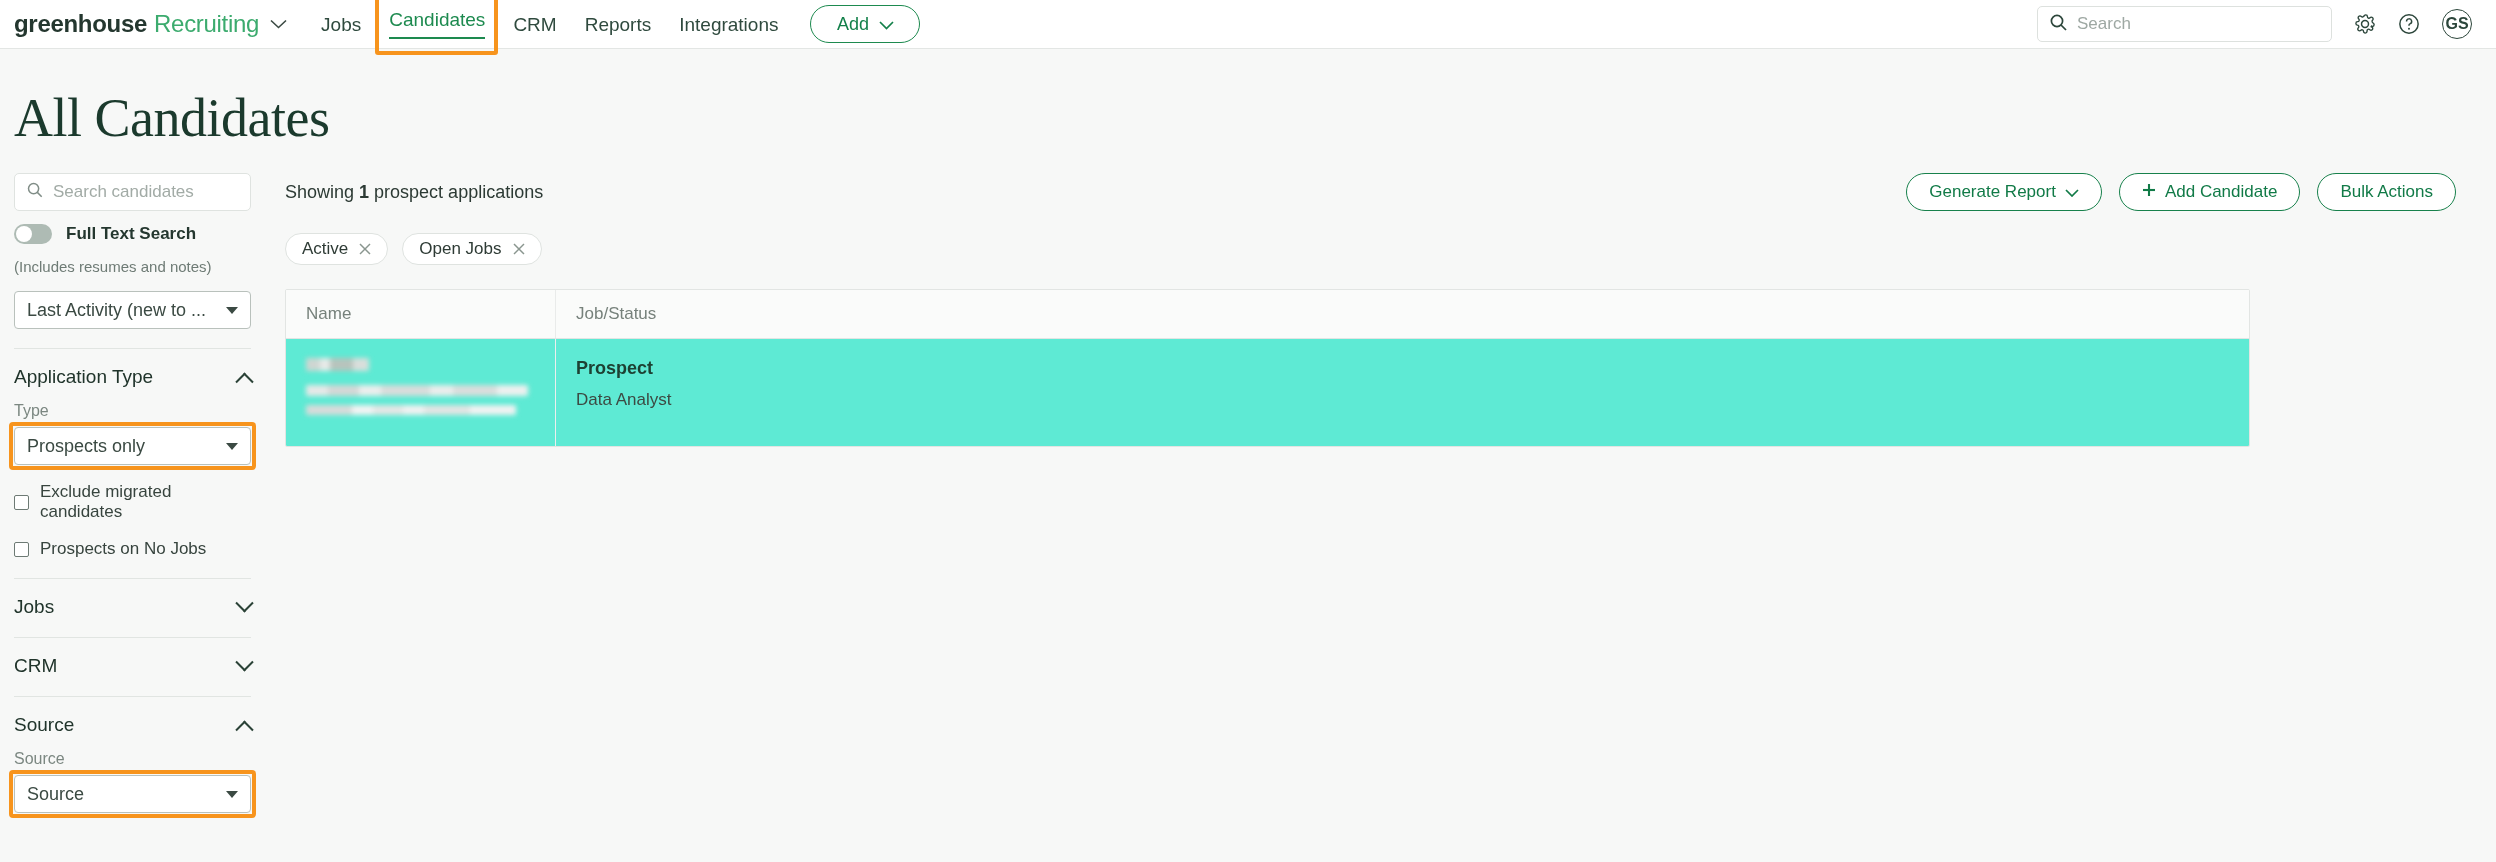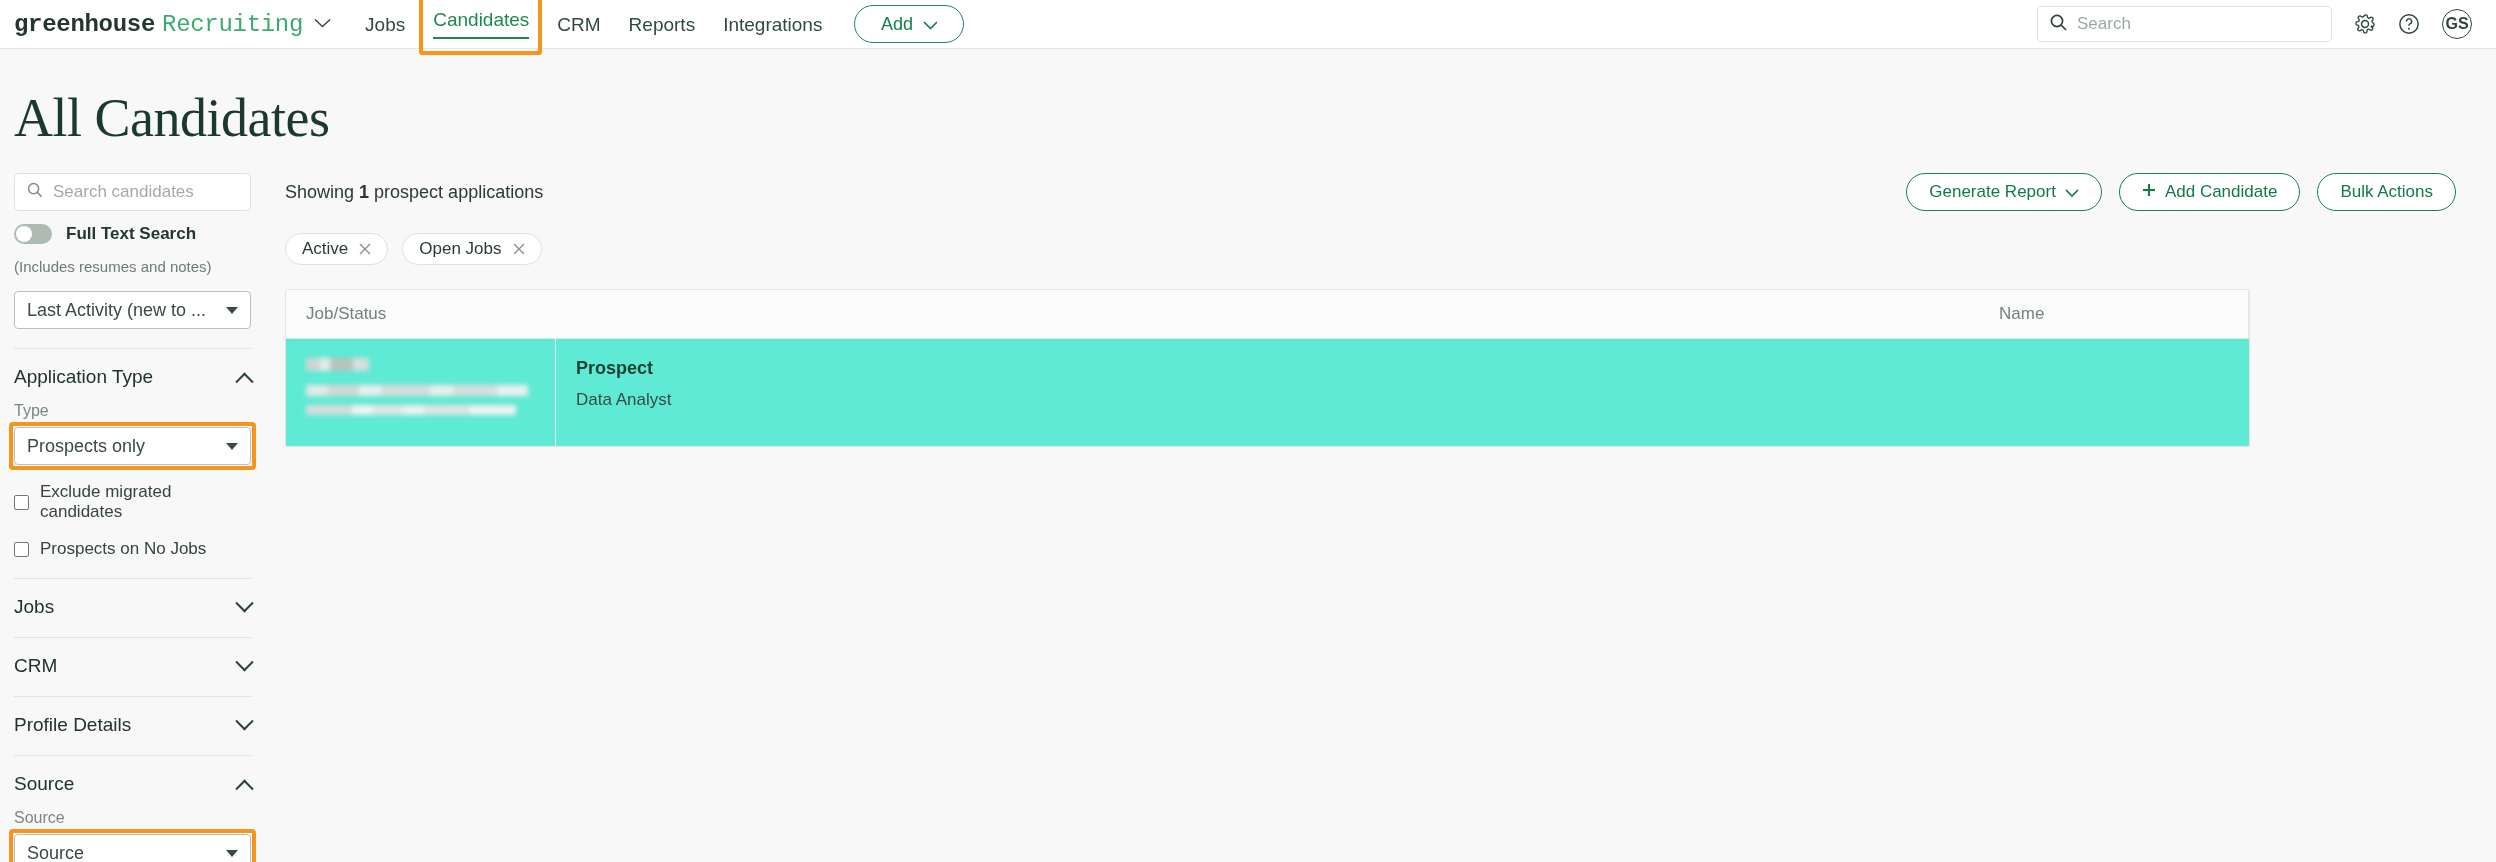--- a/index.html
+++ b/index.html
@@ -14,21 +14,21 @@
   
   .topnav {
     height: 49px;
     background: #ffffff;
     border-bottom: 1px solid #e3e6e4;
     display: flex;
     align-items: center;
     padding: 0 24px 0 14px;
     position: relative;
   }
-  .brand { display: flex; align-items: baseline; gap: 7px; margin-right: 34px; font-family: Liberation Mono, monospace; }
+  .brand { display: flex; align-items: baseline; gap: 7px; margin-right: 34px; }
   .brand-gh { font-size: 24px; font-weight: 600; color: #24372f; letter-spacing: -0.3px; }
   .brand-rec { font-size: 24px; font-weight: 400; color: #3cab6e; letter-spacing: -0.3px; }
   .brand-chev { margin-left: 4px; align-self: center; }
 
   .navlinks { display: flex; align-items: center; gap: 28px; }
   .navlink {
     font-size: 19px;
     color: #2f4a3e;
     cursor: pointer;
     line-height: 1;
@@ -402,26 +402,20 @@
       </div>
     </div>
 
     <div class="sec">
       <div class="sec-head">
         <span class="sec-title">CRM</span>
         <span class="chev down"></span>
       </div>
     </div>
 
-    <div class="sec">
-      <div class="sec-head">
-        <span class="sec-title">Profile Details</span>
-        <span class="chev down"></span>
-      </div>
-    </div>
 
     <div class="sec">
       <div class="sec-head">
         <span class="sec-title">Source</span>
         <span class="chev up"></span>
       </div>
       <div class="field-label">Source</div>
       <div class="hl-wrap">
         <div class="select">
           <span>Source</span>
@@ -479,22 +473,22 @@
           <svg width="12" height="12" viewBox="0 0 12 12">
               <line x1="1" y1="1" x2="11" y2="11" stroke="#8a968f" stroke-width="1.5"></line>
               <line x1="11" y1="1" x2="1" y2="11" stroke="#8a968f" stroke-width="1.5"></line>
             </svg>
         </span>
       </div>
     </div>
 
     <div class="table">
       <div class="thead">
+        <div class="th th-name">Name</div>
         <div class="th th-job">Job/Status</div>
-        <div class="th th-name">Name</div>
       </div>
       <div class="trow">
         <div class="td td-name">
           <div class="blur-name"></div>
           <div class="blur-l1"></div>
           <div class="blur-l2"></div>
         </div>
         <div class="td td-job">
           <div class="job-title">Prospect</div>
           <div class="job-sub">Data Analyst</div>

